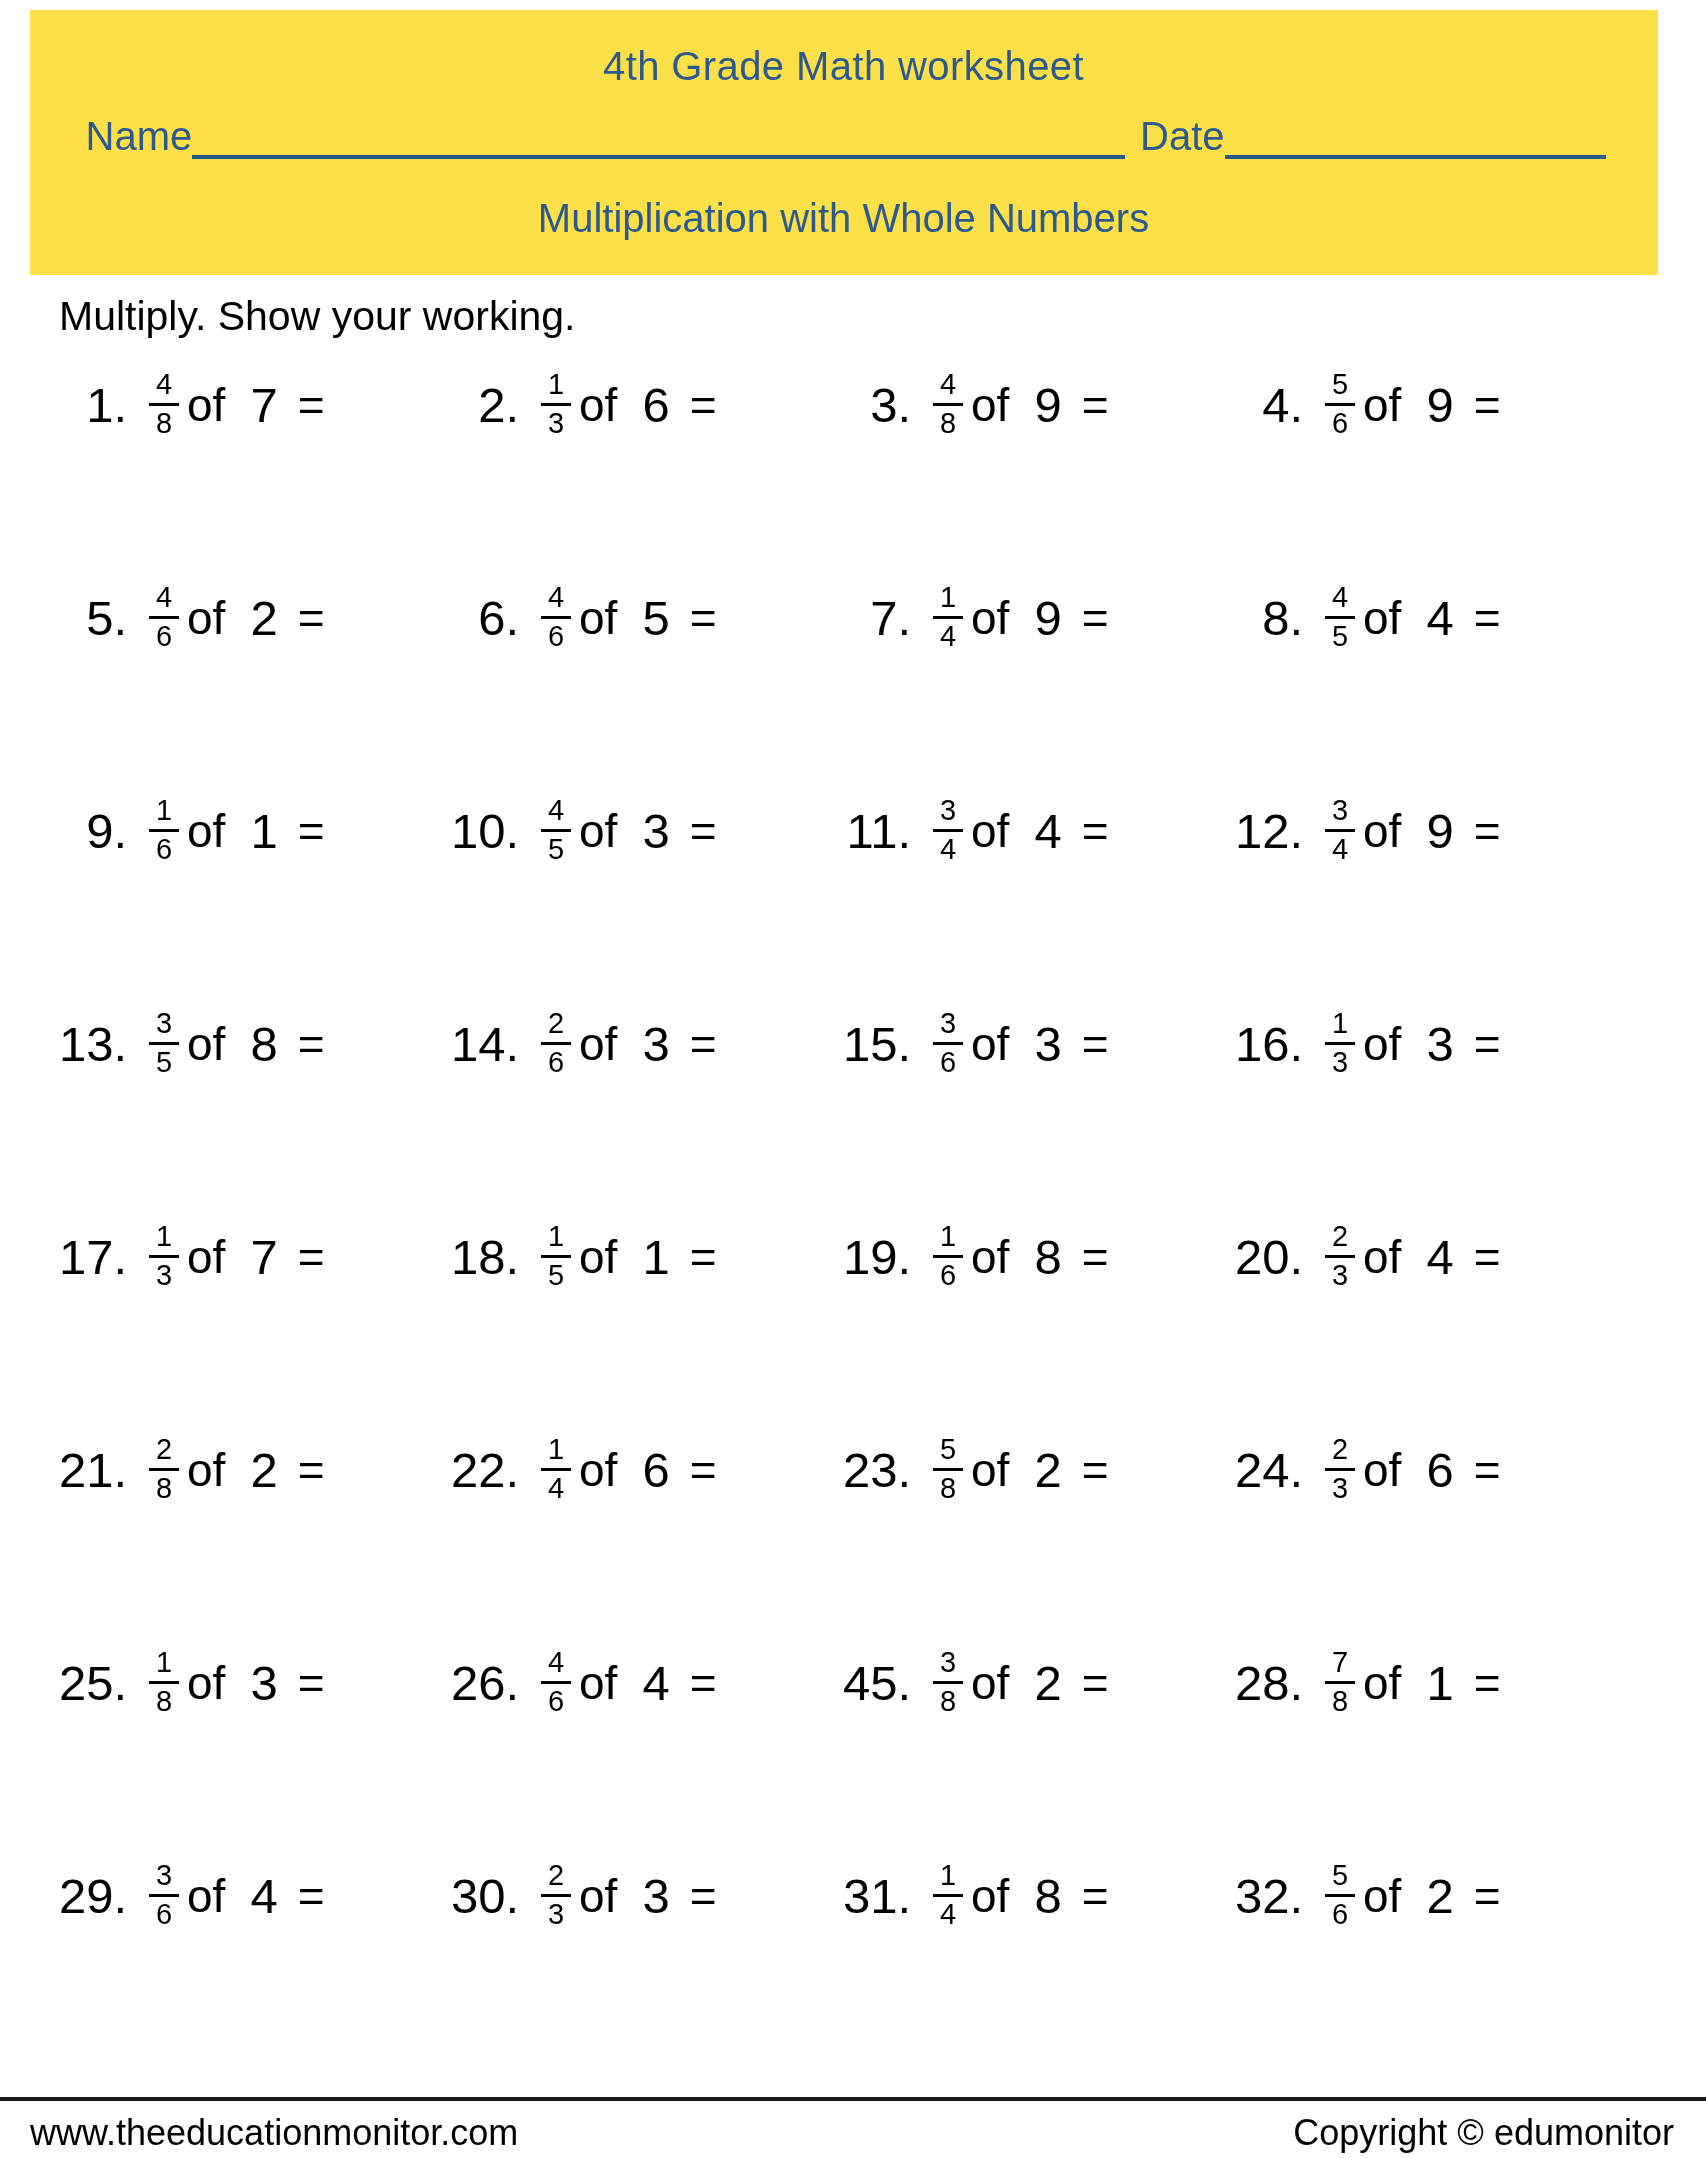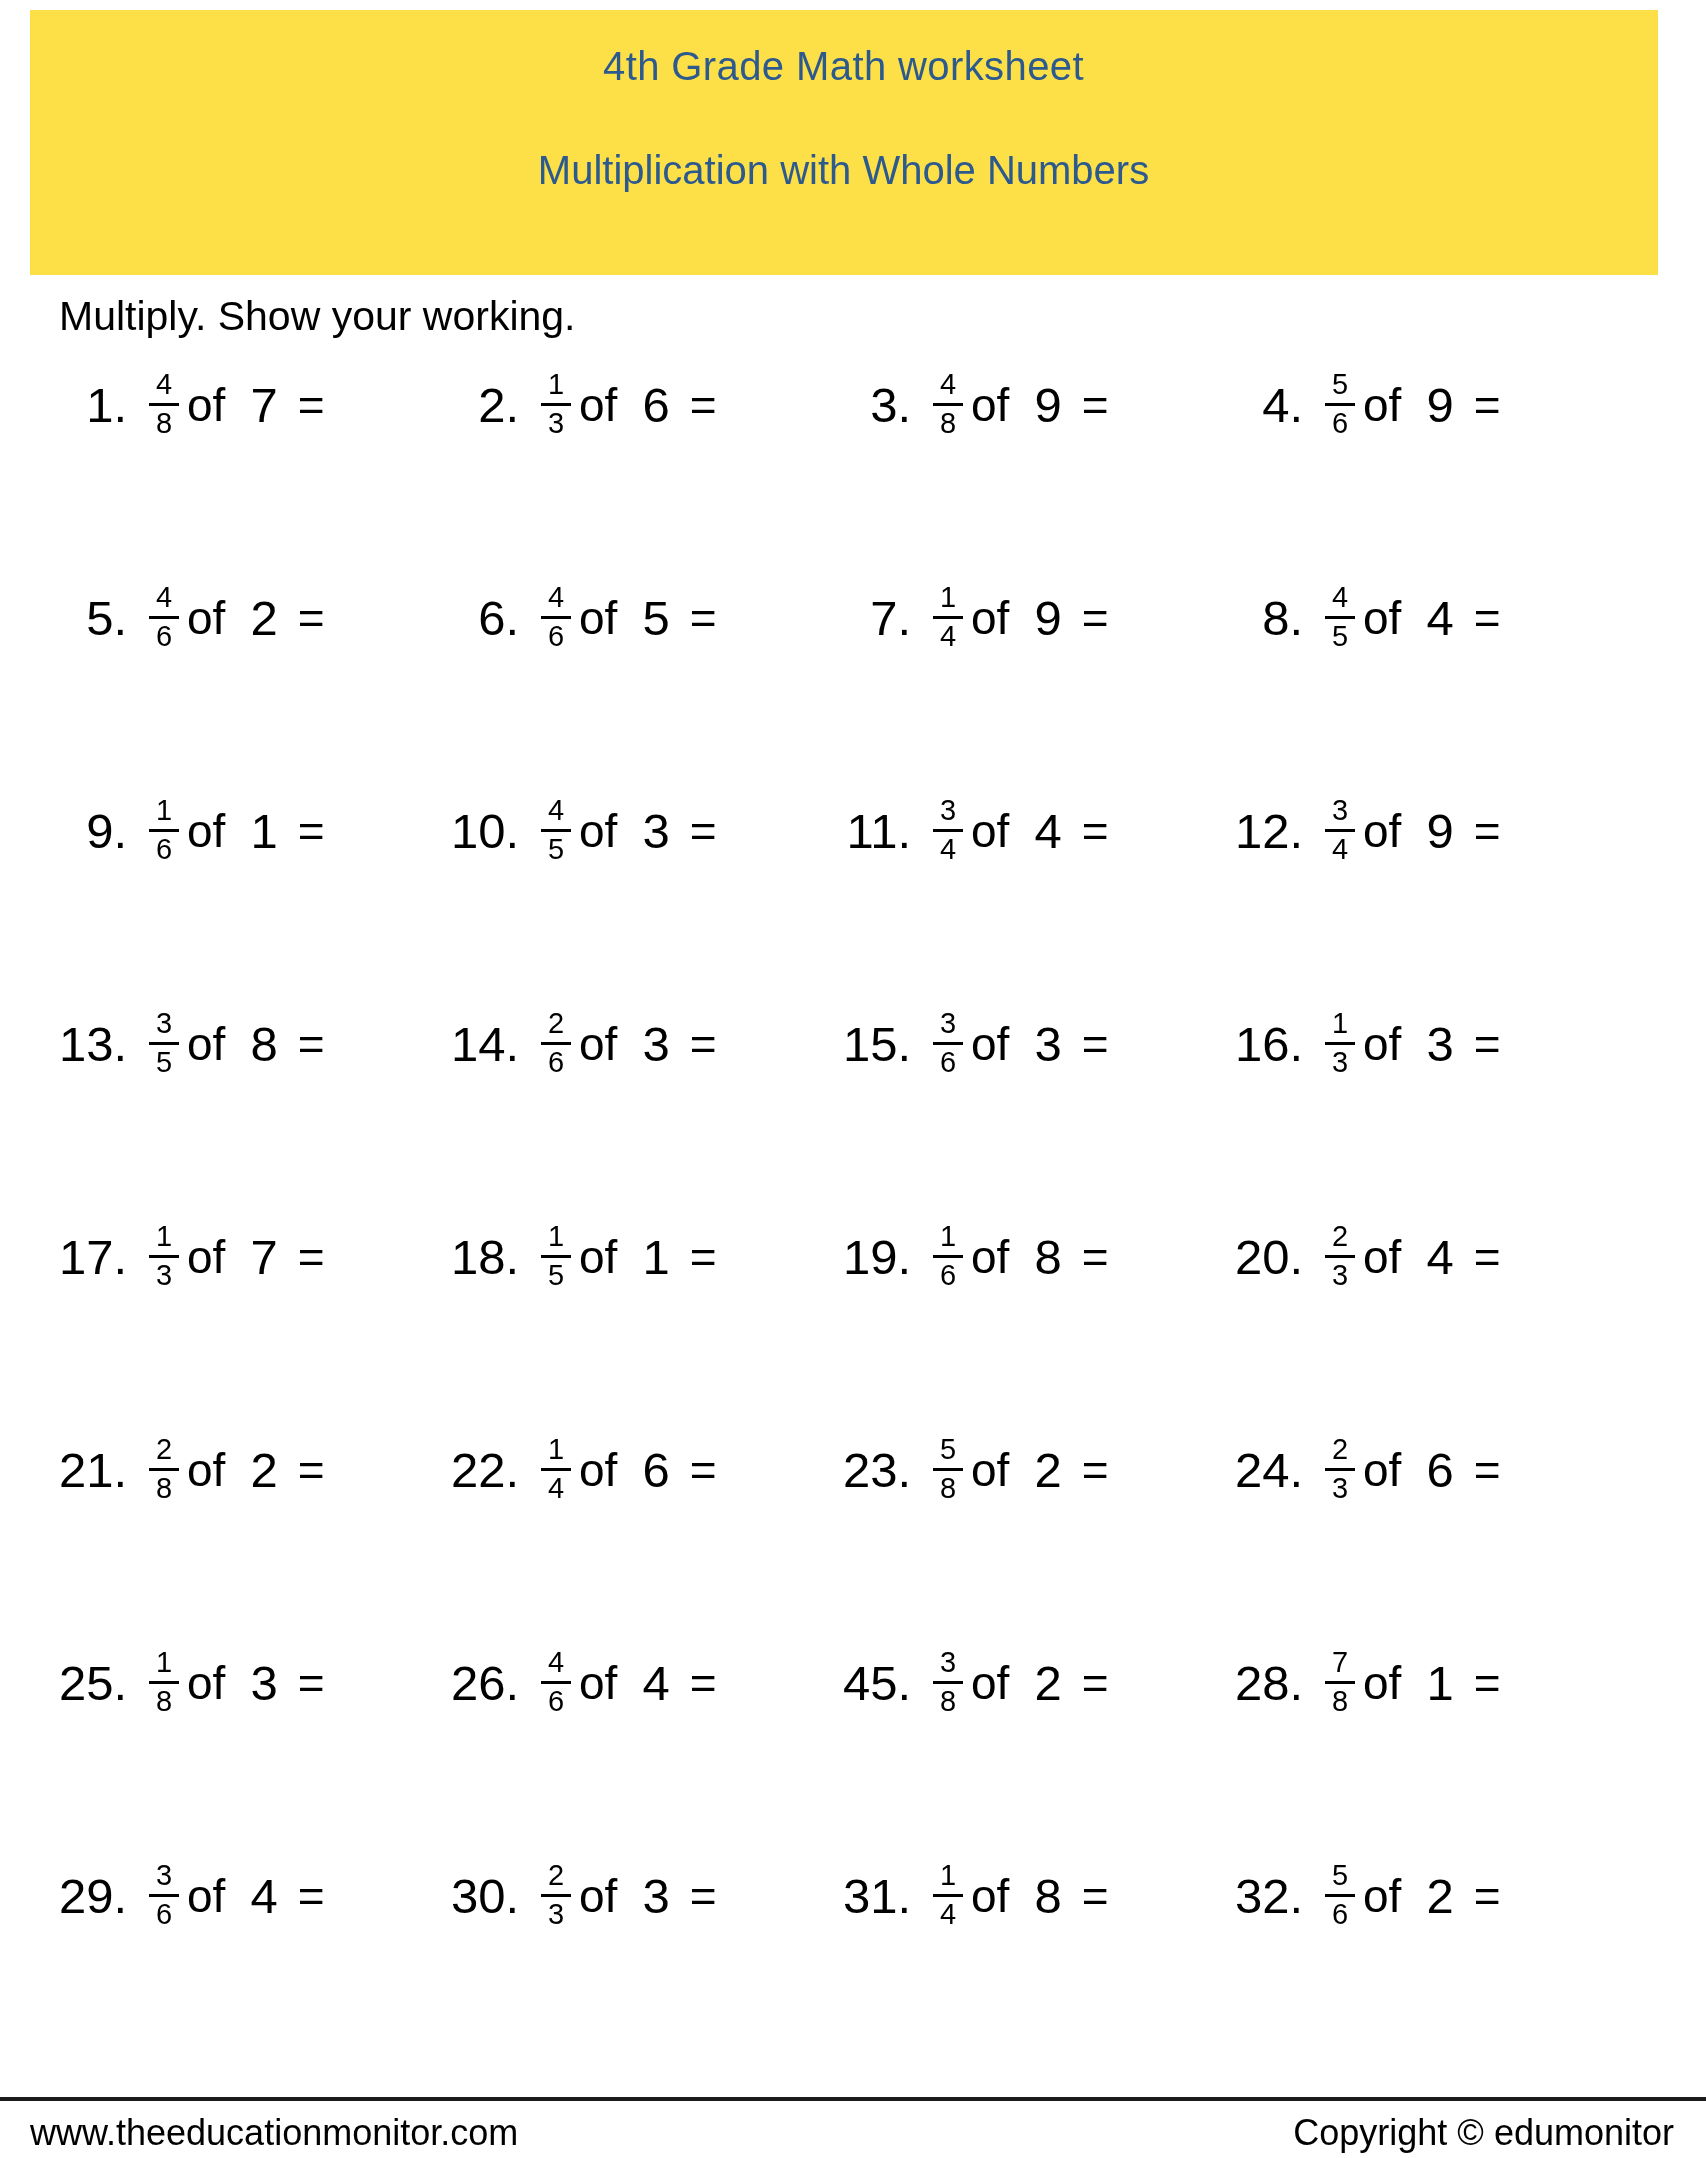--- a/index.html
+++ b/index.html
@@ -31,21 +31,21 @@
   }
   .fill-line {
     border-bottom:4.2px solid #2d5a8e;
     align-self:stretch;
   }
   .name-line { flex:1 1 auto; margin-right:15px; }
   .date-line { width:381px; }
   .subtitle {
     text-align:center;
     font-size:40px;
-    margin-top:59px;
+    margin-top:37px;
   }
 
   
   .instruction {
     position:absolute; left:59px; top:293px;
     font-size:41px;
     color:#000000;
   }
 
   
@@ -96,20 +96,26 @@
     width:1644px;
     display:flex; justify-content:space-between;
     font-size:36px;
   }
 </style>
 </head>
 <body>
 
 <div class="header-band">
   <div class="header-title">4th Grade Math worksheet</div>
+  <div class="name-row">
+    <span>Name</span>
+    <span class="fill-line name-line"></span>
+    <span>Date</span>
+    <span class="fill-line date-line"></span>
+  </div>
   <div class="subtitle">Multiplication with Whole Numbers</div>
 </div>
 
 <div class="instruction">Multiply. Show your working.</div>
 
 <div class="problems">
     <div class="problem">
       <span class="pnum">1.</span>
       <span class="frac">
         <span class="frac-num">4</span>

